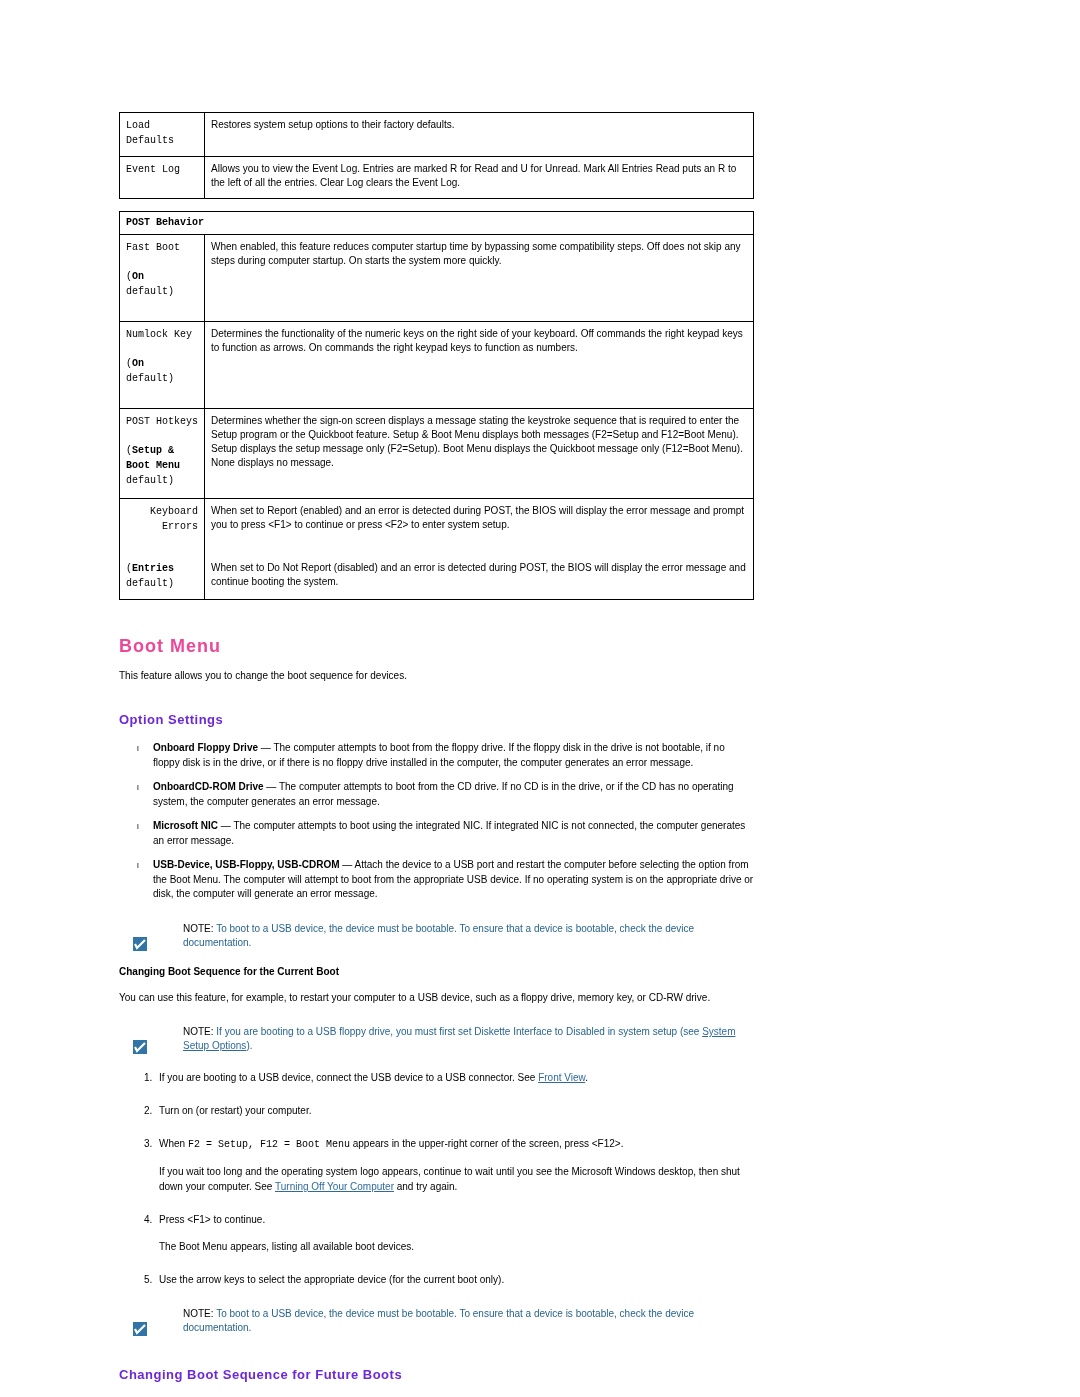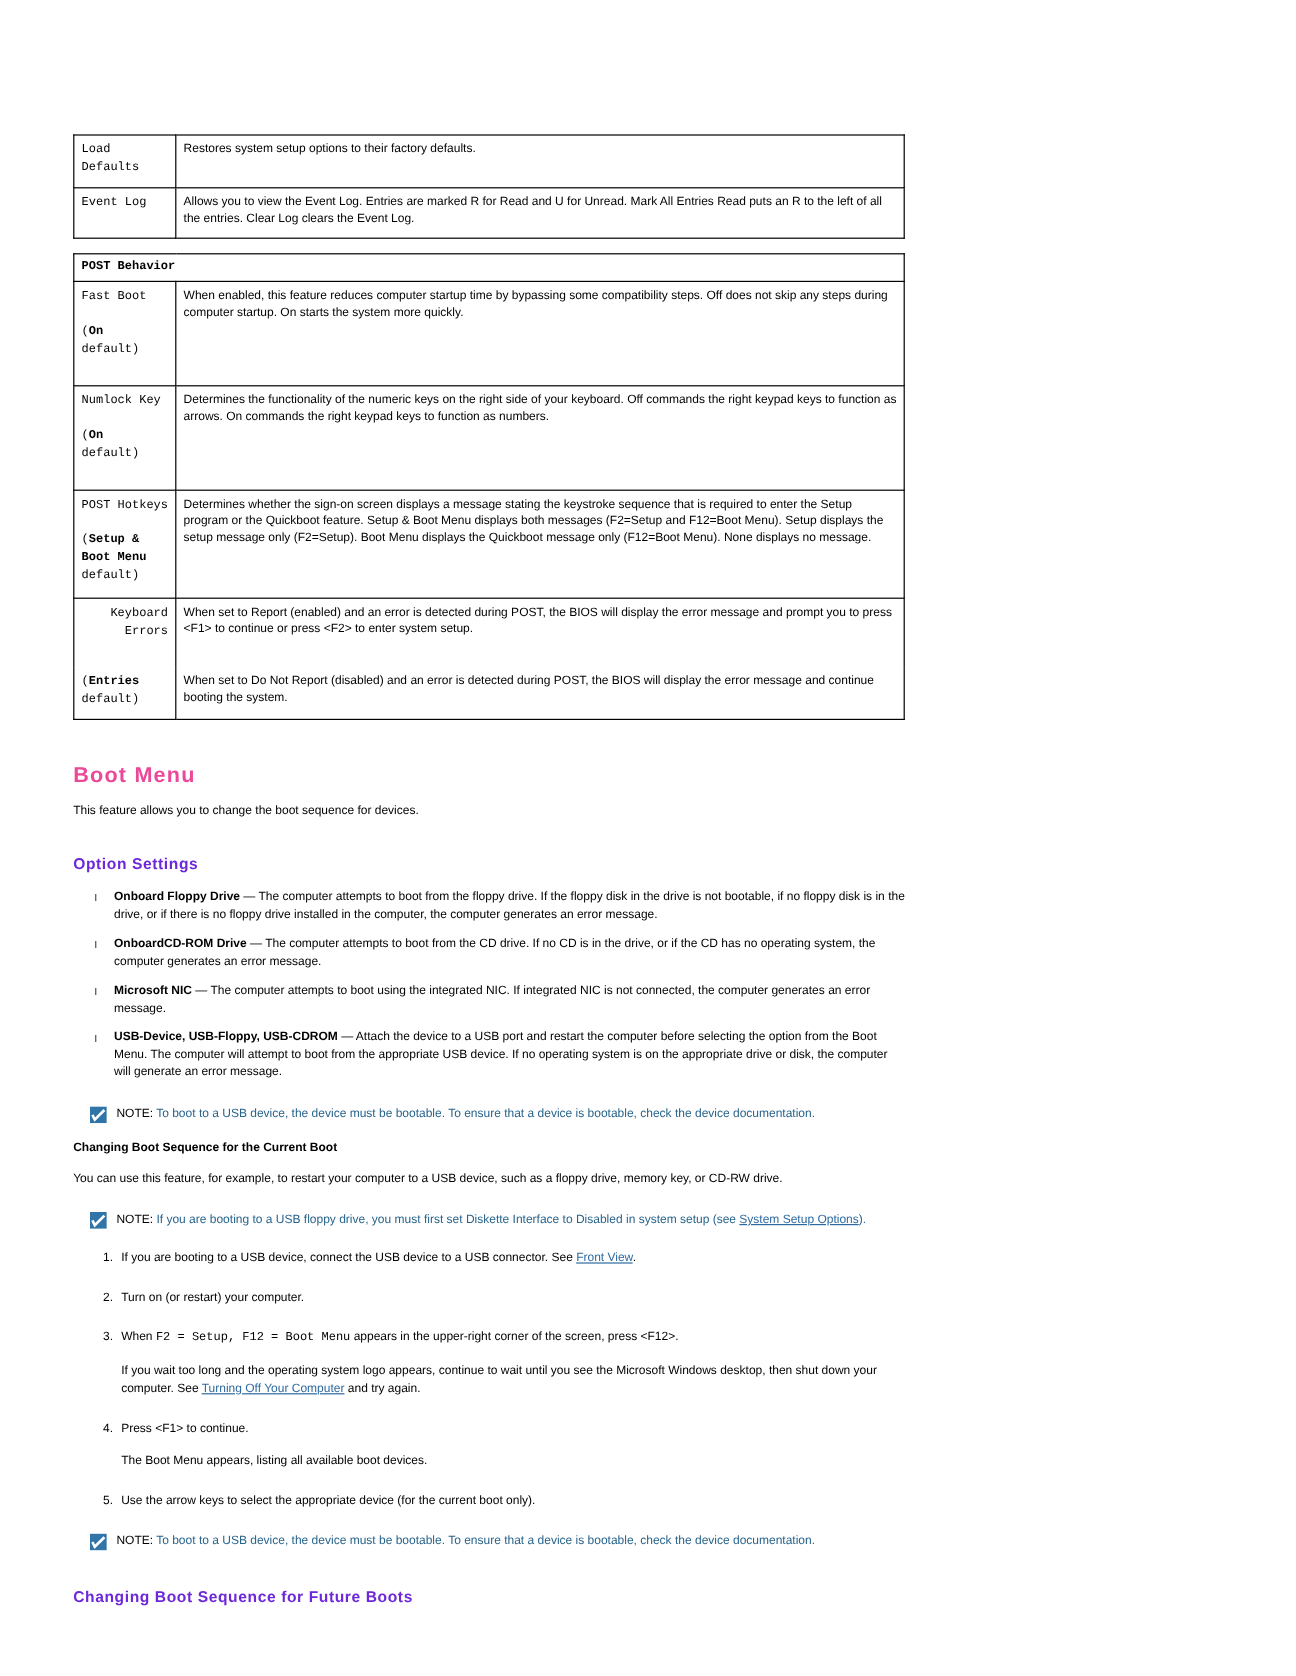--- a/index.html
+++ b/index.html
@@ -8,21 +8,21 @@
     background: #fff;
     font-family: Verdana, Arial, sans-serif;
     font-size: 10px;
     color: #000;
     line-height: 1.4;
   }
   .page {
     width: 872px;
     min-height: 1397px;
     box-sizing: border-box;
-    padding: 112px 118px 0 61px;
+    padding: 112px 118px 0 119px;
   }
   table {
     width: 100%;
     border-collapse: collapse;
     margin-bottom: 12px;
   }
   td, th {
     border: 1px solid #000;
     padding: 5px 6px 8px 6px;
     vertical-align: top;
@@ -76,23 +76,24 @@
   ul.option-list li::before {
     content: "l";
     position: absolute;
     left: -6px;
     top: 2px;
     font-size: 8px;
     font-family: Arial, sans-serif;
   }
   .note-row {
     display: flex;
-    align-items: flex-start;
+    align-items: flex-end;
     margin: 20px 0 14px 0;
     padding-left: 14px;
+    gap: 28px;
   }
   .note-icon {
     width: 14px;
     height: 14px;
     flex: 0 0 14px;
     margin-right: 8px;
     margin-top: 0px;
   }
   .note-text {
     color: #28648c;

